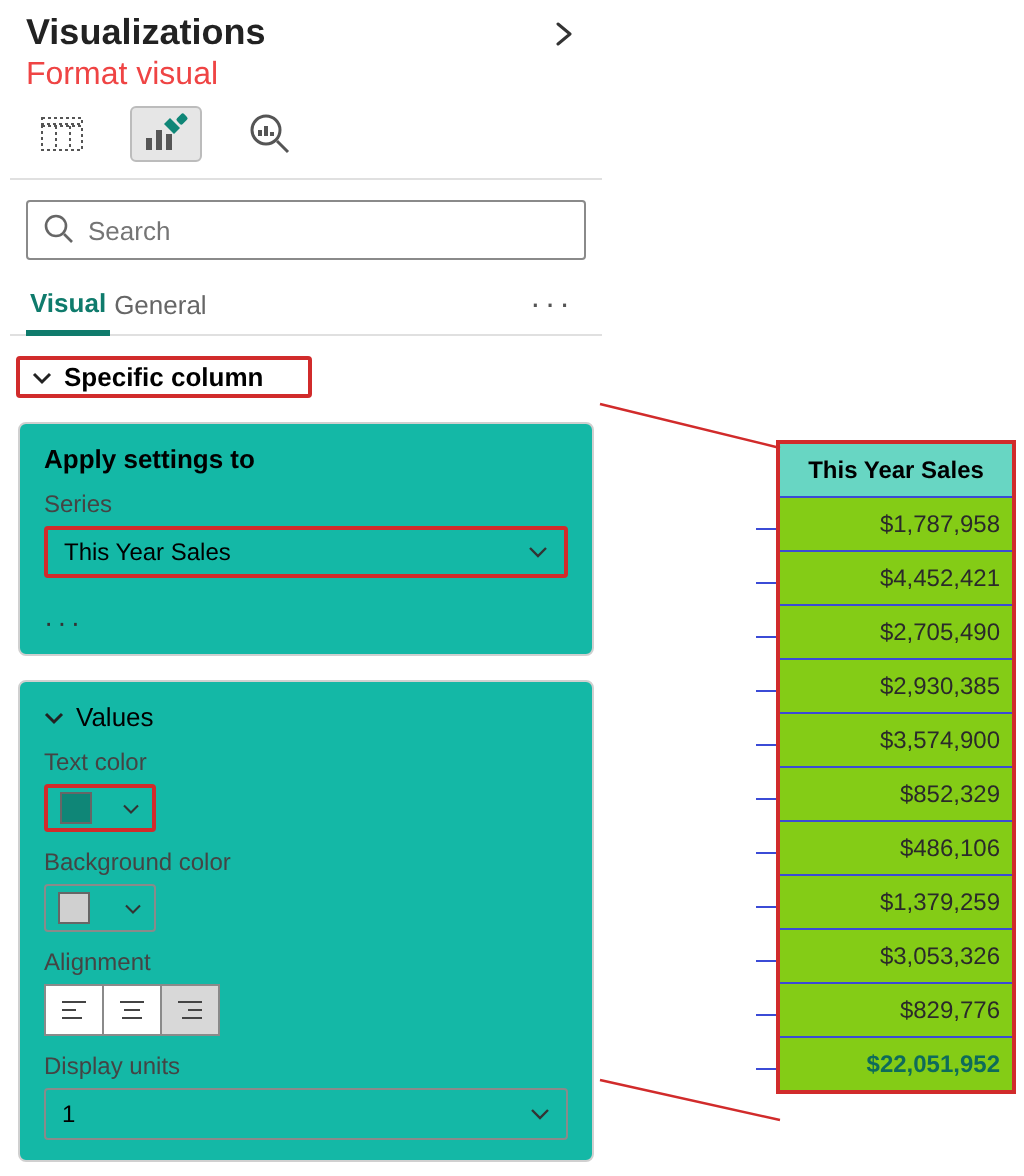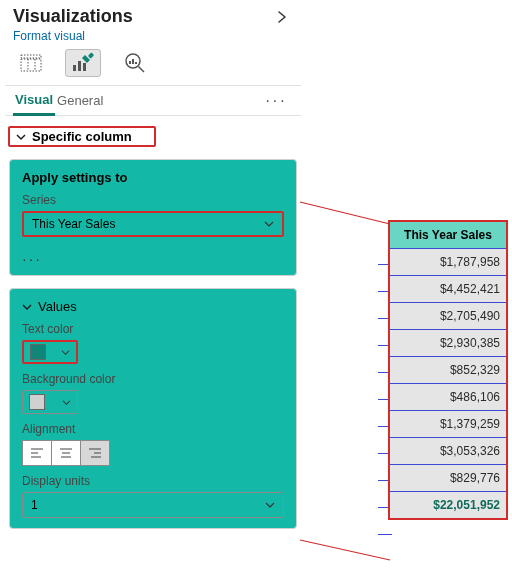--- a/index.html
+++ b/index.html
@@ -4,21 +4,21 @@
 <style>
   * { box-sizing: border-box; font-family: "Segoe UI", Arial, sans-serif; }
   body { margin: 0; width: 512px; height: 588px; background: #fff; position: relative; }
 
   
   .panel { position: absolute; left: 5px; top: 4px; width: 296px; }
   .panel-header { display:flex; align-items:center; justify-content:space-between; padding:2px 8px 0 8px; }
   .panel-title { font-size: 18px; font-weight: 700; color:#222; }
   .collapse-chev { font-size:14px; color:#444; padding:2px 6px; cursor:default; }
 
-  .subtitle { font-size:12px; color:#0369a1; padding:2px 8px 6px 8px; }
+  .subtitle { font-size:16px; color:#ef4444; padding:2px 8px 6px 8px; }
 
   .mode-row { display:flex; gap:16px; padding:0 8px 8px 8px; align-items:center; }
   .mode-btn { width:36px; height:28px; display:flex; align-items:center; justify-content:center; border:1px solid transparent; border-radius:3px; }
   .mode-btn.selected { background:#e6e6e6; border-color:#bcbcbc; }
 
   .divider { height:1px; background:#e0e0e0; margin:0; }
 
   .search-wrap { padding:10px 8px 8px 8px; }
   .search { position:relative; }
   .search input { width:100%; height:30px; border:1px solid #8a8a8a; border-radius:2px; padding:0 8px 0 30px; font-size:13px; }
@@ -49,21 +49,21 @@
   .seg { width:30px; height:26px; border:1px solid #8a8a8a; display:flex; align-items:center; justify-content:center; margin-left:-1px; background:#fff; }
   .seg:first-child{ margin-left:0; }
   .seg.selected { background:#d8d8d8; }
 
   .num-dd { border:1px solid #8a8a8a; border-radius:2px; width:100%; height:26px; display:flex; align-items:center; justify-content:space-between; padding:0 8px; font-size:12px; }
 
   
   .table-block { position:absolute; left:388px; top:220px; width:120px; }
   .red-frame { border:2px solid #d12b2b; }
   .thead { background:#68d6c3; text-align:center; font-size:12px; font-weight:700; padding:6px 2px; }
-  .table-body { background:#e5e5e5; }
+  .table-body { background:#84cc16; }
   .trow { height:27px; line-height:27px; text-align:right; padding:0 6px; font-size:12px; border-top:1px solid #3b4bd6; color:#2a2a2a; }
   .trow.total { font-weight:700; color:#0e6b5a; }
 
   
   .gridlines { position:absolute; left:378px; top:264px; width:14px; }
   .gline { height:27px; border-top:1px solid #3b4bd6; }
 
   
   .callout { position:absolute; stroke:#d12b2b; stroke-width:1.2; fill:none; }
 
@@ -110,20 +110,31 @@
         <line x1="14.5" y1="14.5" x2="20" y2="20" stroke="#555" stroke-width="1.5"></line>
         <rect x="5" y="9" width="2" height="3" fill="#555"></rect>
         <rect x="8" y="7" width="2" height="5" fill="#555"></rect>
         <rect x="11" y="10" width="2" height="2" fill="#555"></rect>
       </svg>
     </div>
   </div>
 
   <div class="divider"></div>
 
+  <div class="search-wrap">
+    <div class="search">
+      <span class="search-icon">
+        <svg width="16" height="16" viewBox="0 0 16 16">
+            <circle cx="7" cy="7" r="5" fill="none" stroke="#666" stroke-width="1.3"></circle>
+            <line x1="11" y1="11" x2="15" y2="15" stroke="#666" stroke-width="1.3"></line>
+          </svg>
+      </span>
+      <input placeholder="Search" style="">
+    </div>
+  </div>
 
   <div class="tabs">
     <div class="tab active">Visual</div>
     <div class="tab">General</div>
     <div class="tab-more">···</div>
   </div>
 
   <div class="expander">
     <div class="expander-inner">
       <span class="chev">
@@ -235,20 +246,21 @@
 </div>
 
 <div class="table-block">
   <div class="red-frame">
     <div class="thead">This Year Sales</div>
     <div class="table-body">
       <div class="trow">$1,787,958</div>
       <div class="trow">$4,452,421</div>
       <div class="trow">$2,705,490</div>
       <div class="trow">$2,930,385</div>
+      <div class="trow">$3,574,900</div>
       <div class="trow">$852,329</div>
       <div class="trow">$486,106</div>
       <div class="trow">$1,379,259</div>
       <div class="trow">$3,053,326</div>
       <div class="trow">$829,776</div>
       <div class="trow total">$22,051,952</div>
     </div>
   </div>
 </div>
 

